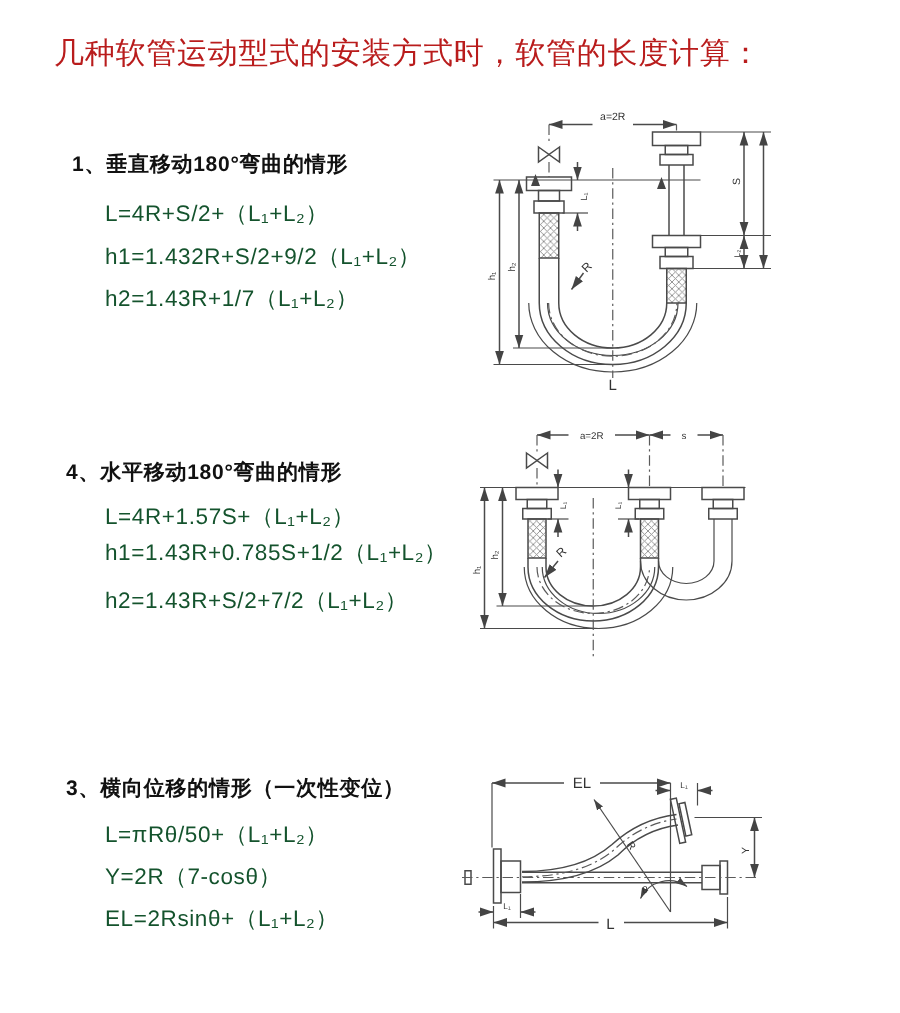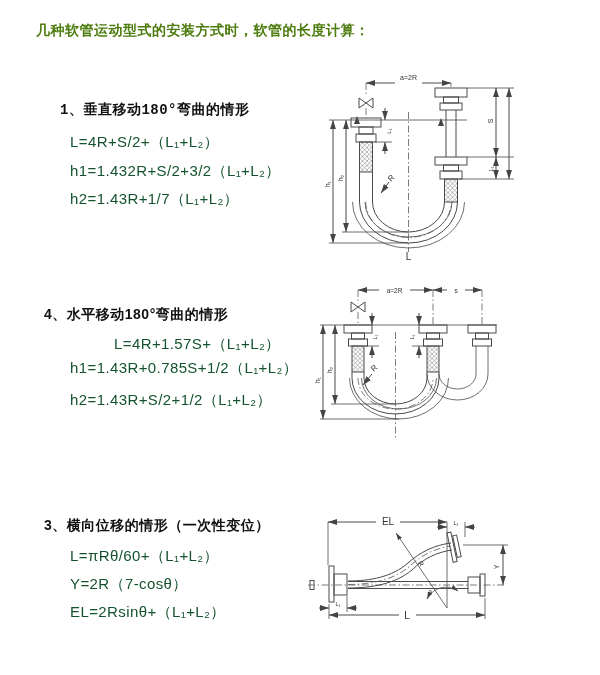--- a/index.html
+++ b/index.html
@@ -1,47 +1,47 @@
 <!DOCTYPE html>
 <html><head>
 <meta charset="utf-8">
 <style>
   html,body{margin:0;padding:0;}
   body{
     width:600px;height:675px;position:relative;background:#ffffff;overflow:hidden;
     font-family:"Liberation Sans","DejaVu Sans",sans-serif;color:#1c1c1c;
   }
   .abs{position:absolute;white-space:nowrap;}
-  .doc-title{font-size:14px;font-weight:bold;letter-spacing:.5px;color:#4d7c0f;}
+  .doc-title{font-size:20px;font-weight:normal;letter-spacing:.5px;color:#b91c1c;}
   .sec-heading{font-size:14px;font-weight:bold;letter-spacing:.5px;color:#111;}
   .formula{font-size:15px;font-weight:400;letter-spacing:.4px;color:#14532d;}
   svg{position:absolute;overflow:visible;}
   svg text{font-family:"Liberation Sans","DejaVu Sans",sans-serif;}
   .ln{stroke:#4a4a4a;stroke-width:1;fill:none;}
   .thin{stroke-width:.8;}
   .cl{stroke:#5a5a5a;stroke-width:.8;fill:none;stroke-dasharray:7 2.5 1.5 2.5;}
   .lbl{fill:#333;stroke:none;}
 </style>
 </head>
 <body>
 
 <div class="abs doc-title" style="left:36px;top:22px;">几种软管运动型式的安装方式时，软管的长度计算：</div>
 
-<div class="abs sec-heading" style="left:60px;top:101px;font-family:Liberation Mono, monospace;">1、垂直移动180°弯曲的情形</div>
+<div class="abs sec-heading" style="left:48px;top:101px;">1、垂直移动180°弯曲的情形</div>
 <div class="abs formula" style="left:70px;top:133px;">L=4R+S/2+（L₁+L₂）</div>
-<div class="abs formula" style="left:70px;top:162px;">h1=1.432R+S/2+3/2（L₁+L₂）</div>
+<div class="abs formula" style="left:70px;top:162px;">h1=1.432R+S/2+9/2（L₁+L₂）</div>
 <div class="abs formula" style="left:70px;top:190px;">h2=1.43R+1/7（L₁+L₂）</div>
 
 <div class="abs sec-heading" style="left:44px;top:306px;">4、水平移动180°弯曲的情形</div>
-<div class="abs formula" style="left:70px;top:335px;margin-left:44px;">L=4R+1.57S+（L₁+L₂）</div>
+<div class="abs formula" style="left:70px;top:335px;">L=4R+1.57S+（L₁+L₂）</div>
 <div class="abs formula" style="left:70px;top:359px;">h1=1.43R+0.785S+1/2（L₁+L₂）</div>
-<div class="abs formula" style="left:70px;top:391px;">h2=1.43R+S/2+1/2（L₁+L₂）</div>
+<div class="abs formula" style="left:70px;top:391px;">h2=1.43R+S/2+7/2（L₁+L₂）</div>
 
 <div class="abs sec-heading" style="left:44px;top:517px;">3、横向位移的情形（一次性变位）</div>
-<div class="abs formula" style="left:70px;top:547px;">L=πRθ/60+（L₁+L₂）</div>
+<div class="abs formula" style="left:70px;top:547px;">L=πRθ/50+（L₁+L₂）</div>
 <div class="abs formula" style="left:70px;top:575px;">Y=2R（7-cosθ）</div>
 <div class="abs formula" style="left:70px;top:603px;">EL=2Rsinθ+（L₁+L₂）</div>
 
 <svg style="left:313px;top:62px;" width="290" height="200" viewBox="0 0 290 200">
   <defs>
     <pattern id="br1" width="4.5" height="4.5" patternUnits="userSpaceOnUse">
       <path d="M0,4.5 L4.5,0 M0,0 L4.5,4.5" stroke="#8a8a8a" stroke-width="0.6"></path>
     </pattern>
     <marker id="ar1" viewBox="0 0 8 6" refX="8" refY="3" markerWidth="9" markerHeight="7" orient="auto-start-reverse">
       <path d="M8,3 L0,0.4 L0,5.6 z" fill="#444"></path>

